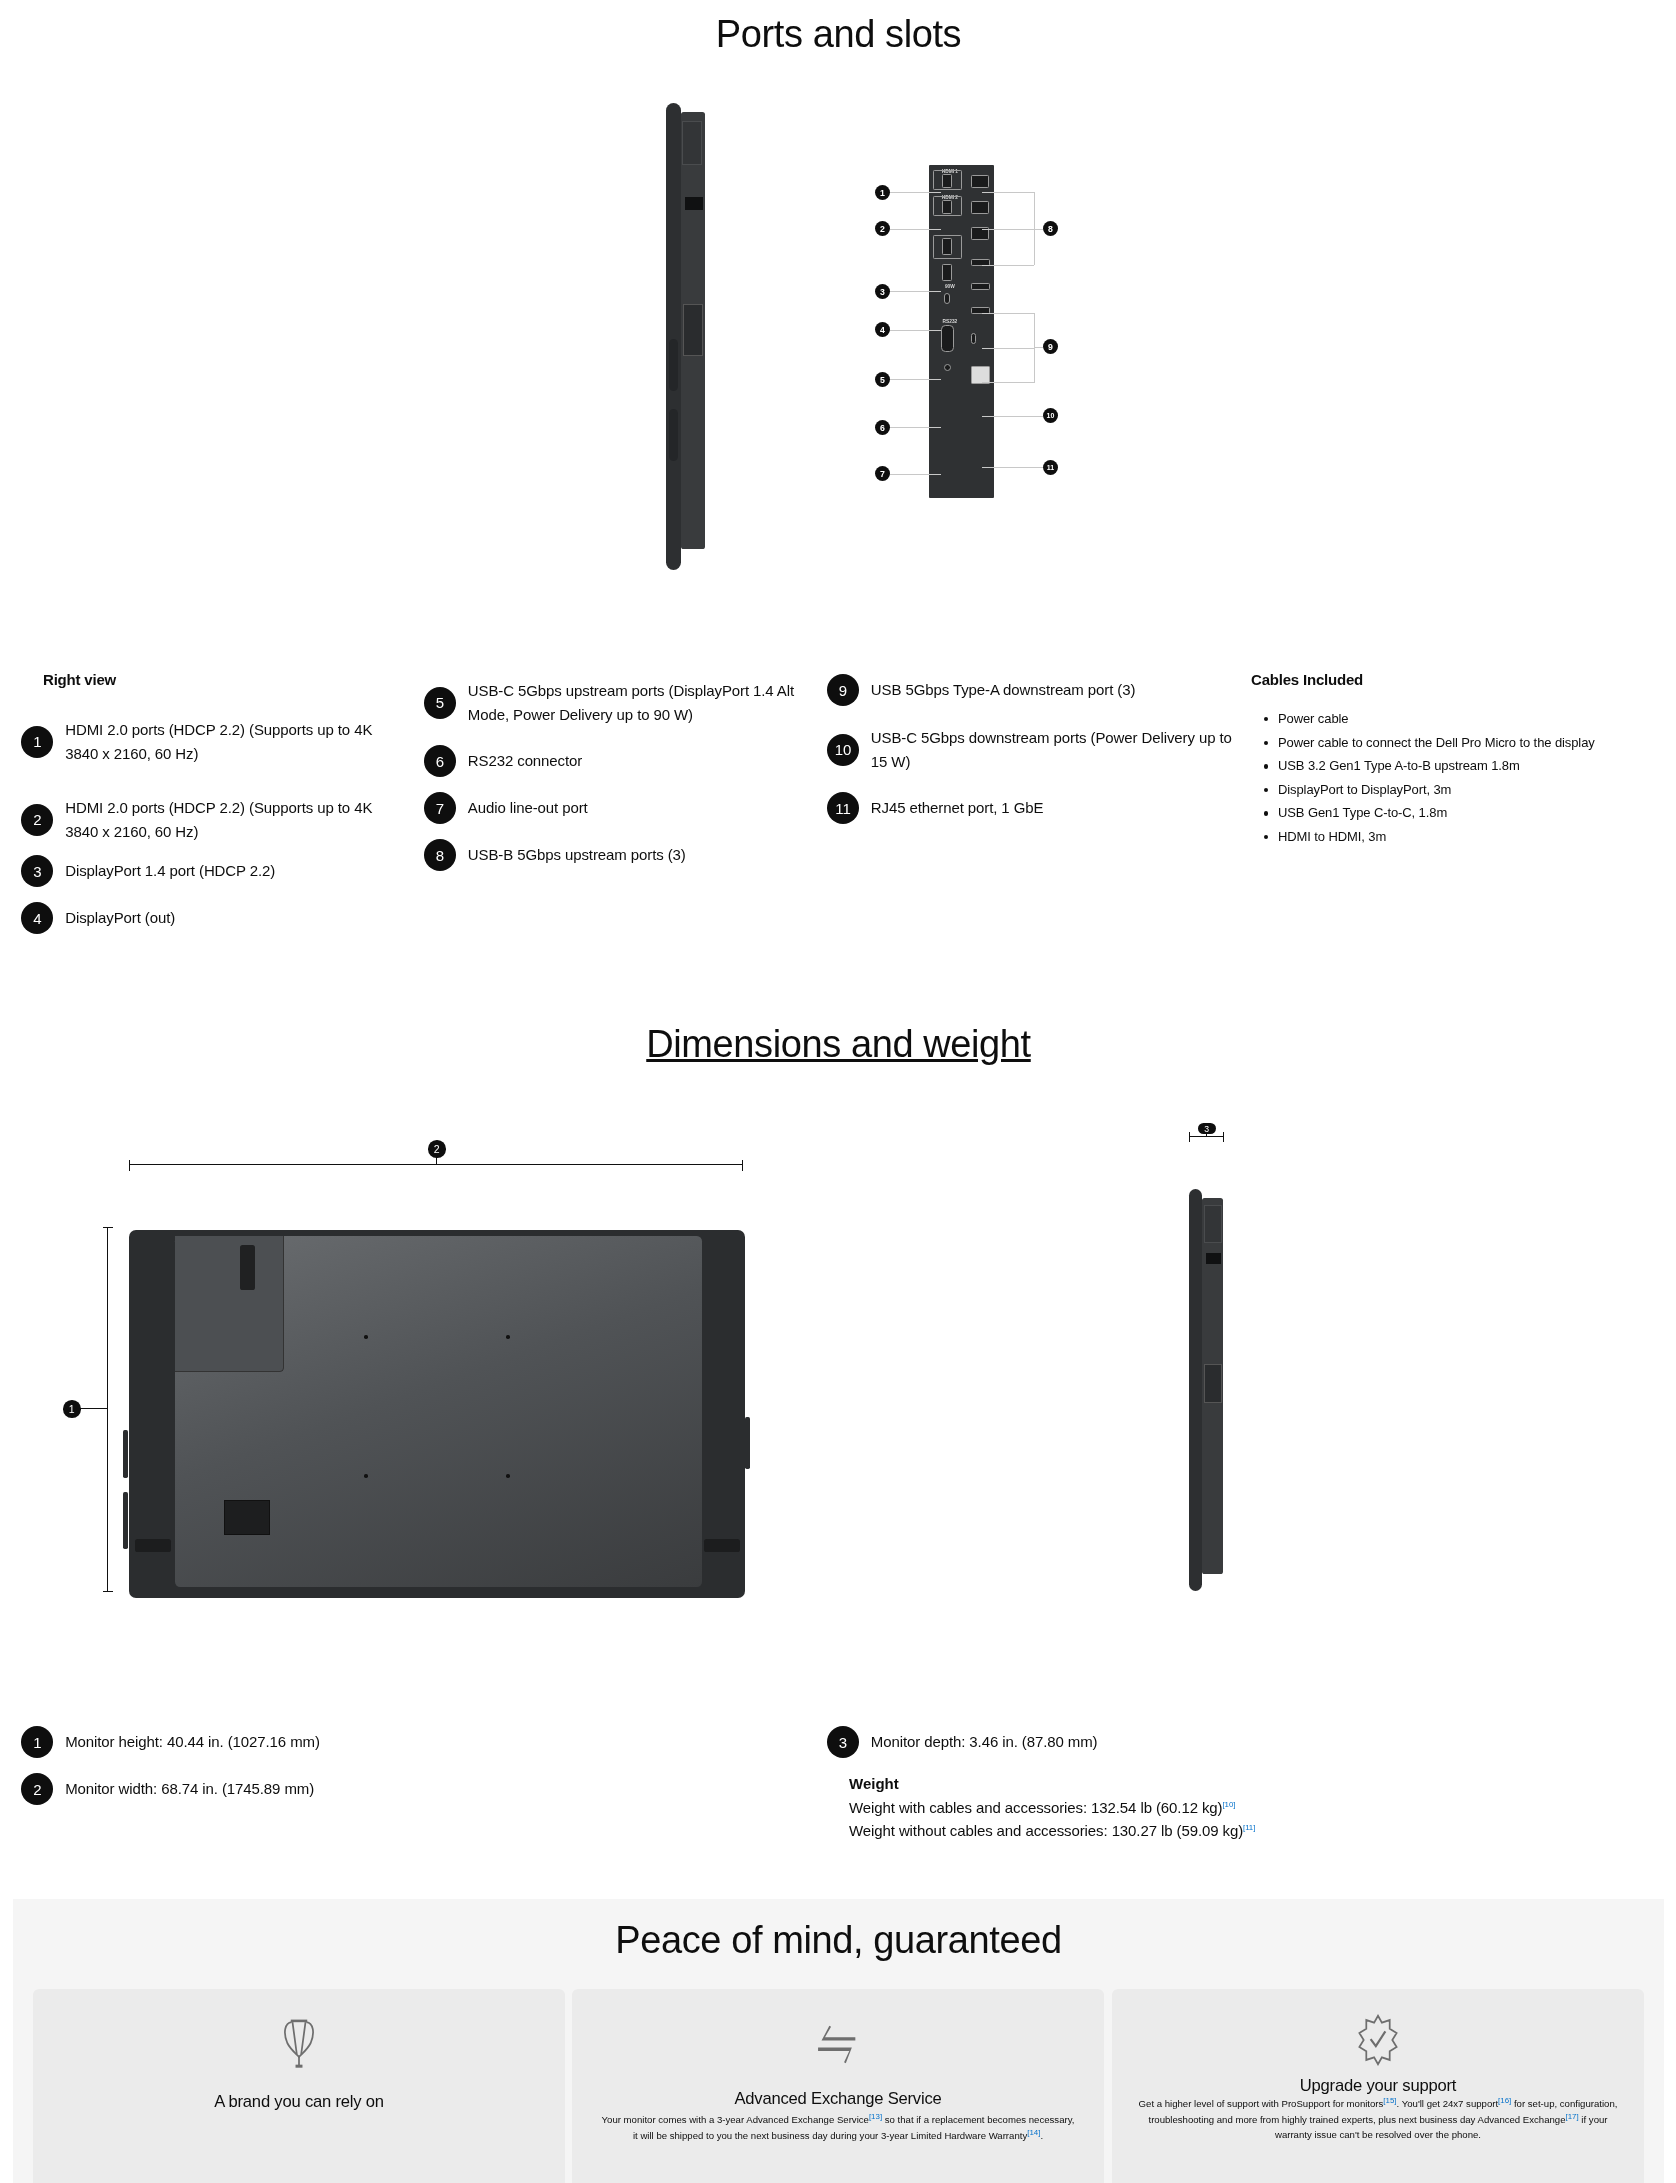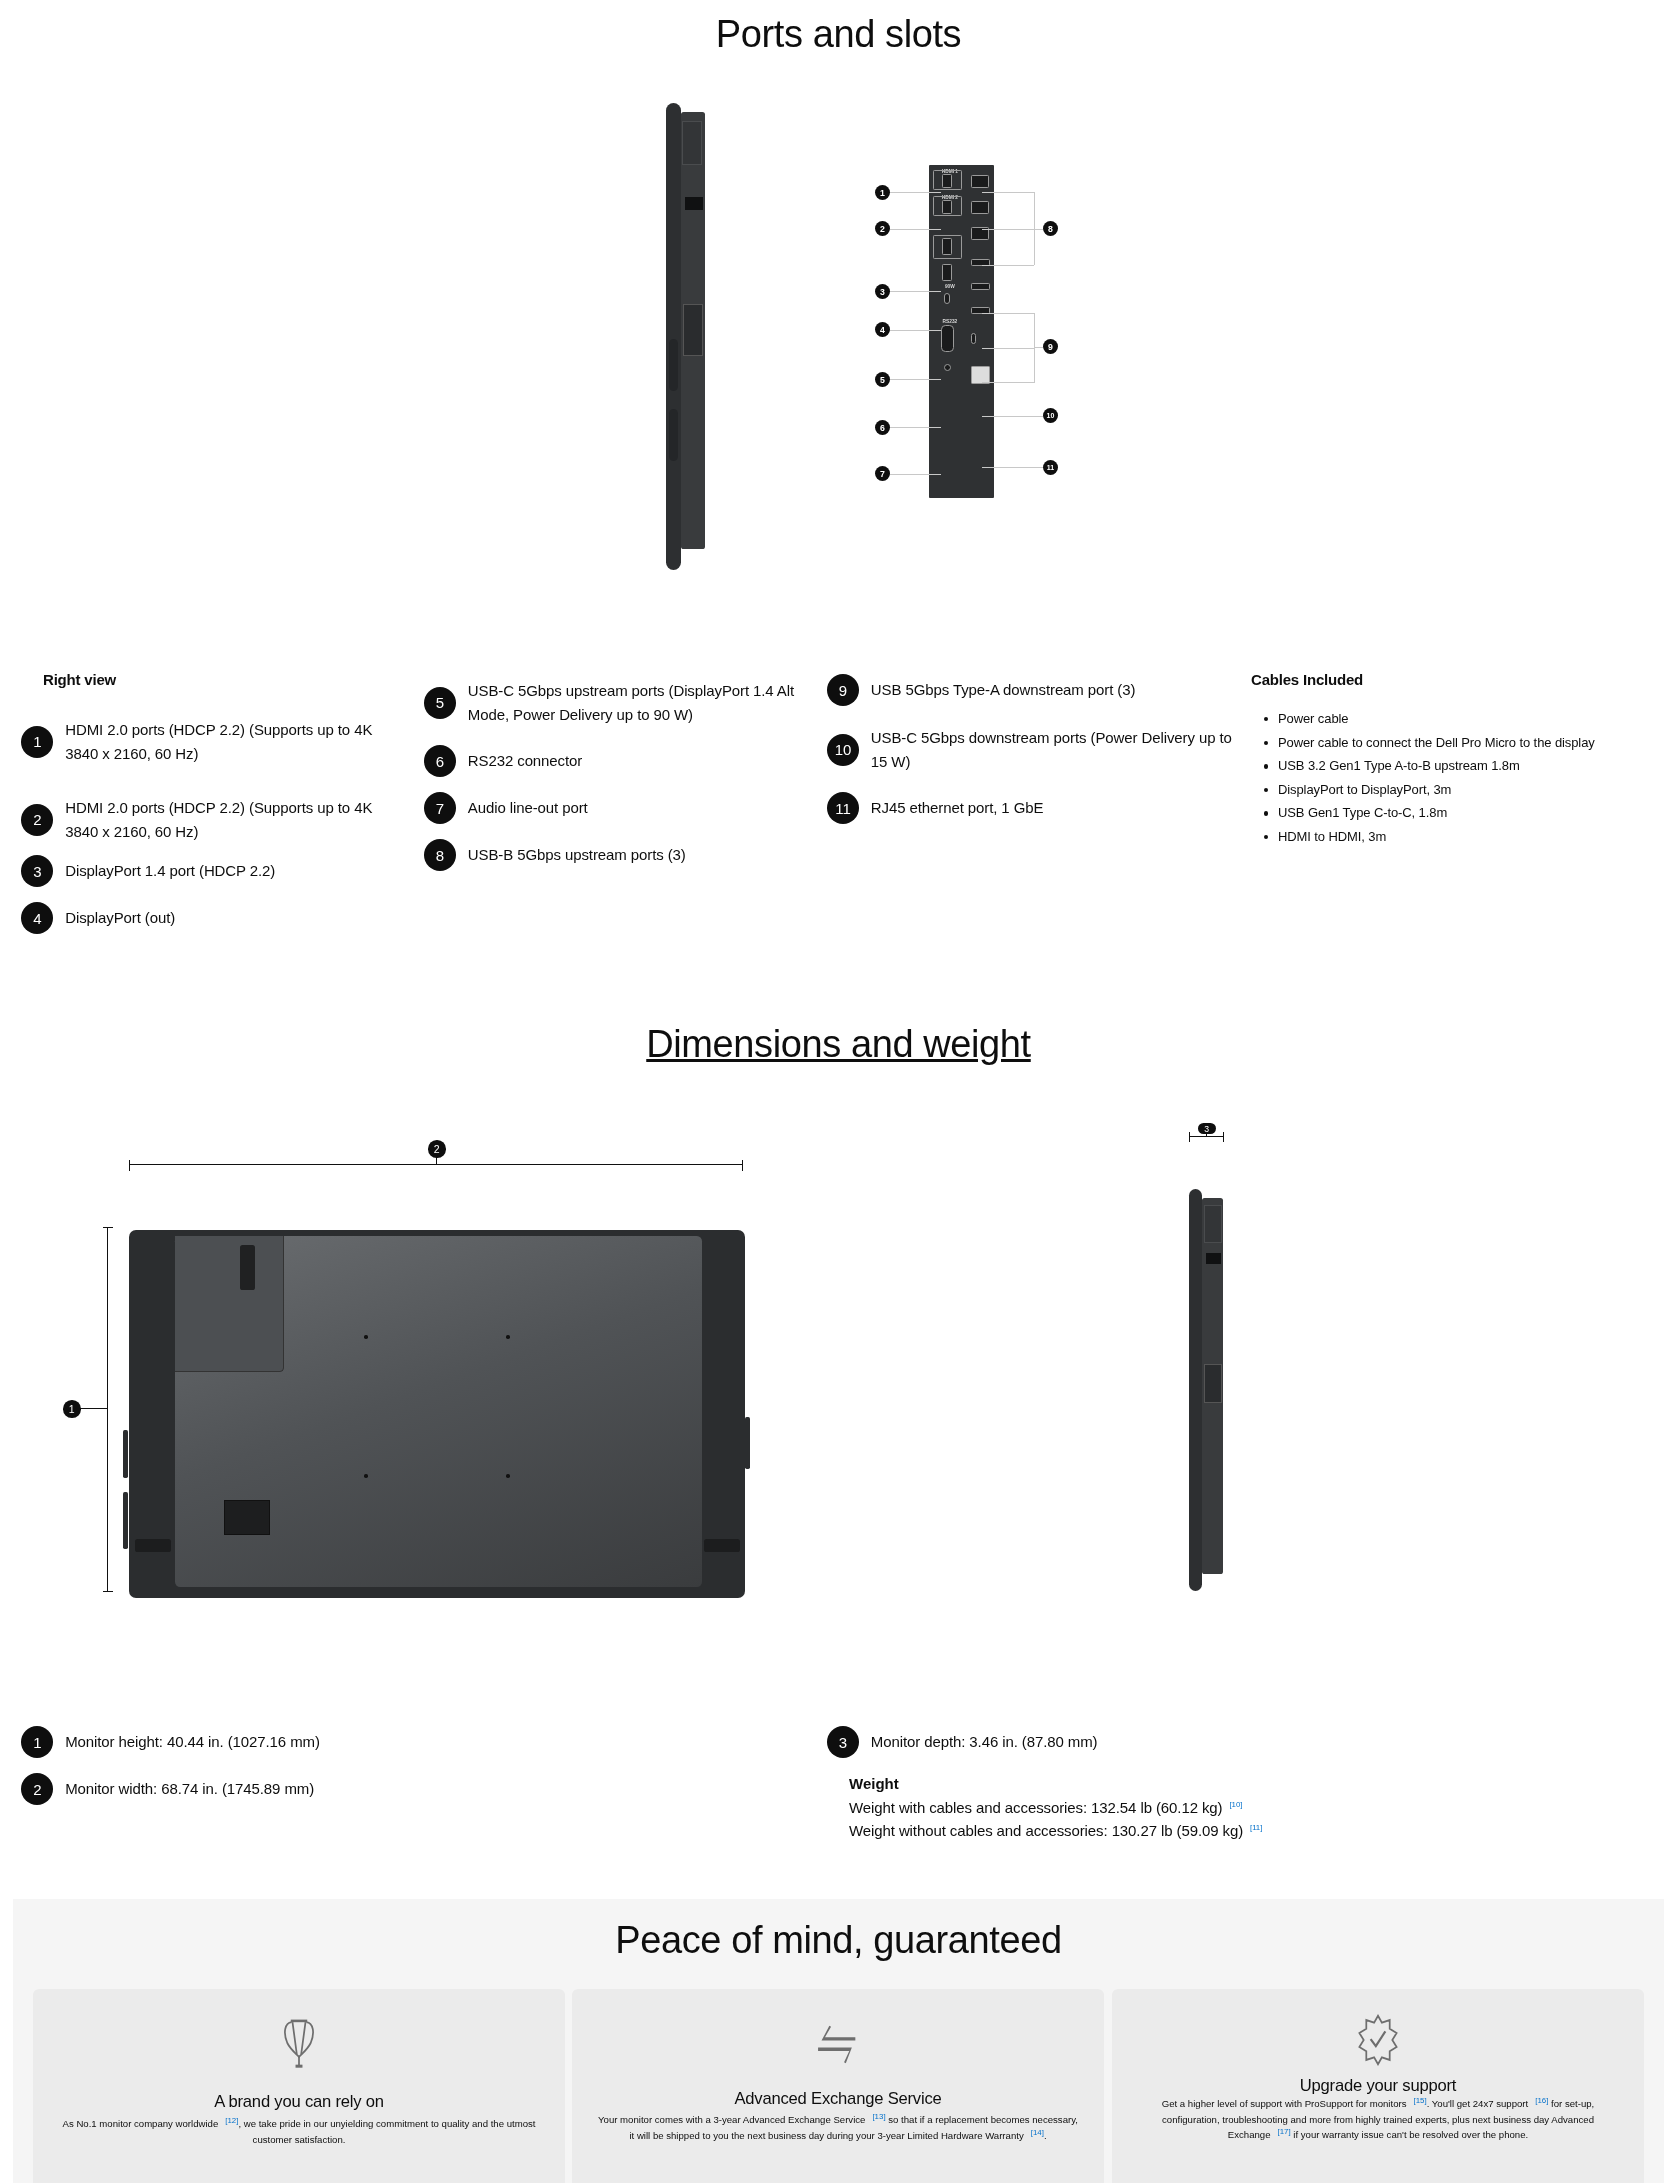--- a/index.html
+++ b/index.html
@@ -42,21 +42,21 @@
   .num-badge { flex: 0 0 auto; width: 32px; height: 32px; border-radius: 50%; background: #0e0e0e; color: #fff; font-size: 15px; display: flex; align-items: center; justify-content: center; }
   .num-text { font-size: 15px; line-height: 23.6px; color: #0e0e0e; letter-spacing: -0.1px; }
 
   .bullets { position: absolute; list-style: none; }
   .bullets li { position: relative; padding-left: 27px; font-size: 13px; line-height: 23.6px; color: #0e0e0e; letter-spacing: -0.1px; }
   .bullets li::before { content: ""; position: absolute; left: 13px; top: 10px; width: 4.4px; height: 4.4px; border-radius: 50%; background: #0e0e0e; }
 
   .weight-block { position: absolute; left: 849px; top: 1772px; }
   .weight-title { font-size: 15px; font-weight: 700; line-height: 23.6px; }
   .weight-line { font-size: 15px; line-height: 23.6px; letter-spacing: -0.1px; }
-  sup.fn { font-size: 7.9px; color: #0672cb; vertical-align: super; line-height: 0; margin-left: 7px; }
+  sup.fn { font-size: 7.9px; color: #0672cb; vertical-align: super; line-height: 0; }
 
   
   .pom { position: absolute; left: 13px; top: 1899px; width: 1651px; height: 293px; background: #f5f5f5; }
   .pom-title { position: absolute; left: 0; top: 1919px; width: 1677px; text-align: center; font-weight: 300; font-size: 38px; letter-spacing: -0.4px; }
   .card { position: absolute; top: 1989px; width: 532px; height: 203px; background: #ebebeb; border-radius: 6.1px 6.1px 0 0; }
   .card .icon { position: absolute; left: 50%; transform: translateX(-50%); }
   .card-title { position: absolute; left: 0; width: 100%; text-align: center; font-size: 16.6px; color: #0e0e0e; letter-spacing: -0.2px; }
   .card-body { position: absolute; left: 26px; width: calc(100% - 52px); text-align: center; font-size: 9.6px; line-height: 15.7px; color: #0e0e0e; }
 </style>
 </head>
@@ -262,21 +262,20 @@
 
 <div class="card" style="left:33px;">
   <svg class="icon" style="top:28px;" width="48" height="52" viewBox="0 0 110 120">
     <rect x="36" y="6" width="38" height="6" fill="#6e6e6e"></rect>
     <path d="M38 12 C22 14, 18 36, 28 60 C36 76, 50 86, 55 92 C60 86, 74 76, 82 60 C92 36, 88 14, 72 12" fill="none" stroke="#6e6e6e" stroke-width="4"></path>
     <path d="M40 12 L50 86 M70 12 L60 86" fill="none" stroke="#6e6e6e" stroke-width="4"></path>
     <line x1="55" y1="90" x2="55" y2="112" stroke="#6e6e6e" stroke-width="4"></line>
     <rect x="47" y="110" width="16" height="7" fill="#6e6e6e"></rect>
   </svg>
   <div class="card-title" style="top:103px;">A brand you can rely on</div>
-  <div class="card-body" style="top:127px;"><span>As No.1 monitor company worldwide</span><sup class="fn">[12]</sup><span>, we take pride in our unyielding commitment to quality and the utmost customer satisfaction.</span></div>
 </div>
 
 <div class="card" style="left:572px;">
   <svg class="icon" style="top:36px;" width="52" height="39" viewBox="0 0 120 90">
     <polygon points="40,2 44,4 30,28 100,28 100,36 22,36" fill="#6e6e6e"></polygon>
     <polygon points="14,52 92,52 78,88 74,86 86,60 14,60" fill="#6e6e6e"></polygon>
   </svg>
   <div class="card-title" style="top:100px;">Advanced Exchange Service</div>
   <div class="card-body" style="top:123px;"><span>Your monitor comes with a 3-year Advanced Exchange Service</span><sup class="fn">[13]</sup><span> so that if a replacement becomes necessary, it will be shipped to you the next business day during your 3-year Limited Hardware Warranty</span><sup class="fn">[14]</sup><span>.</span></div>
 </div>

